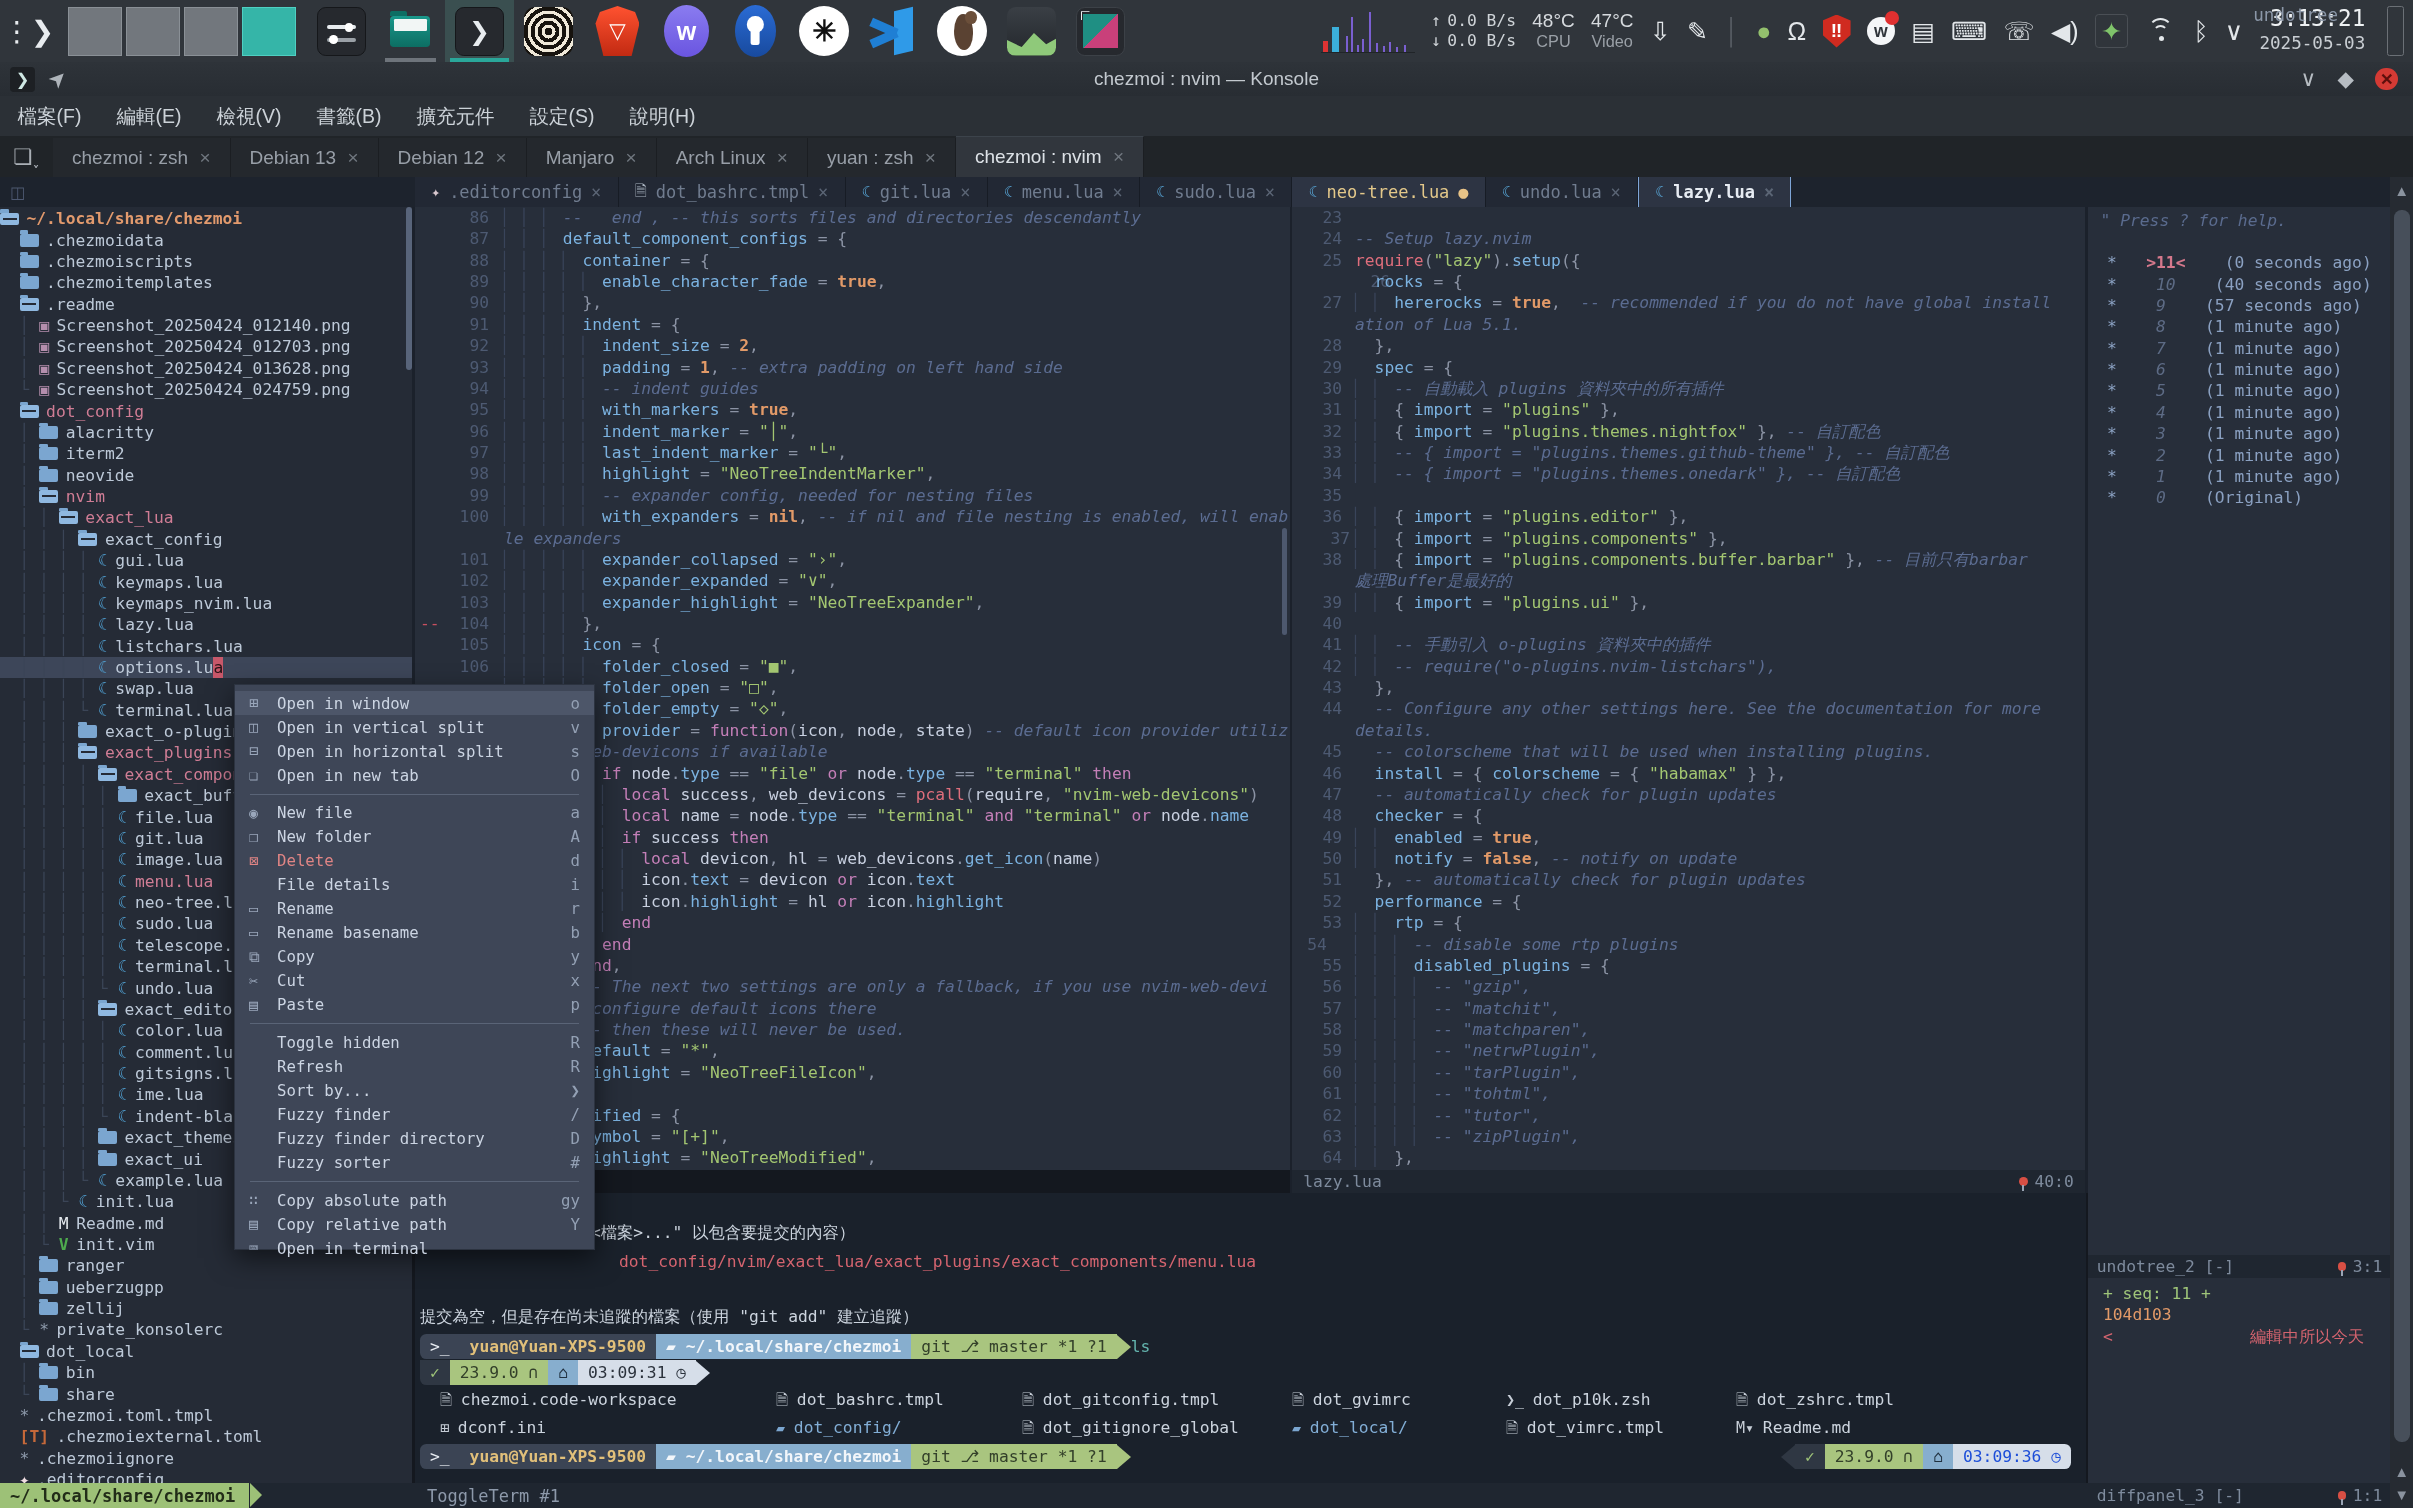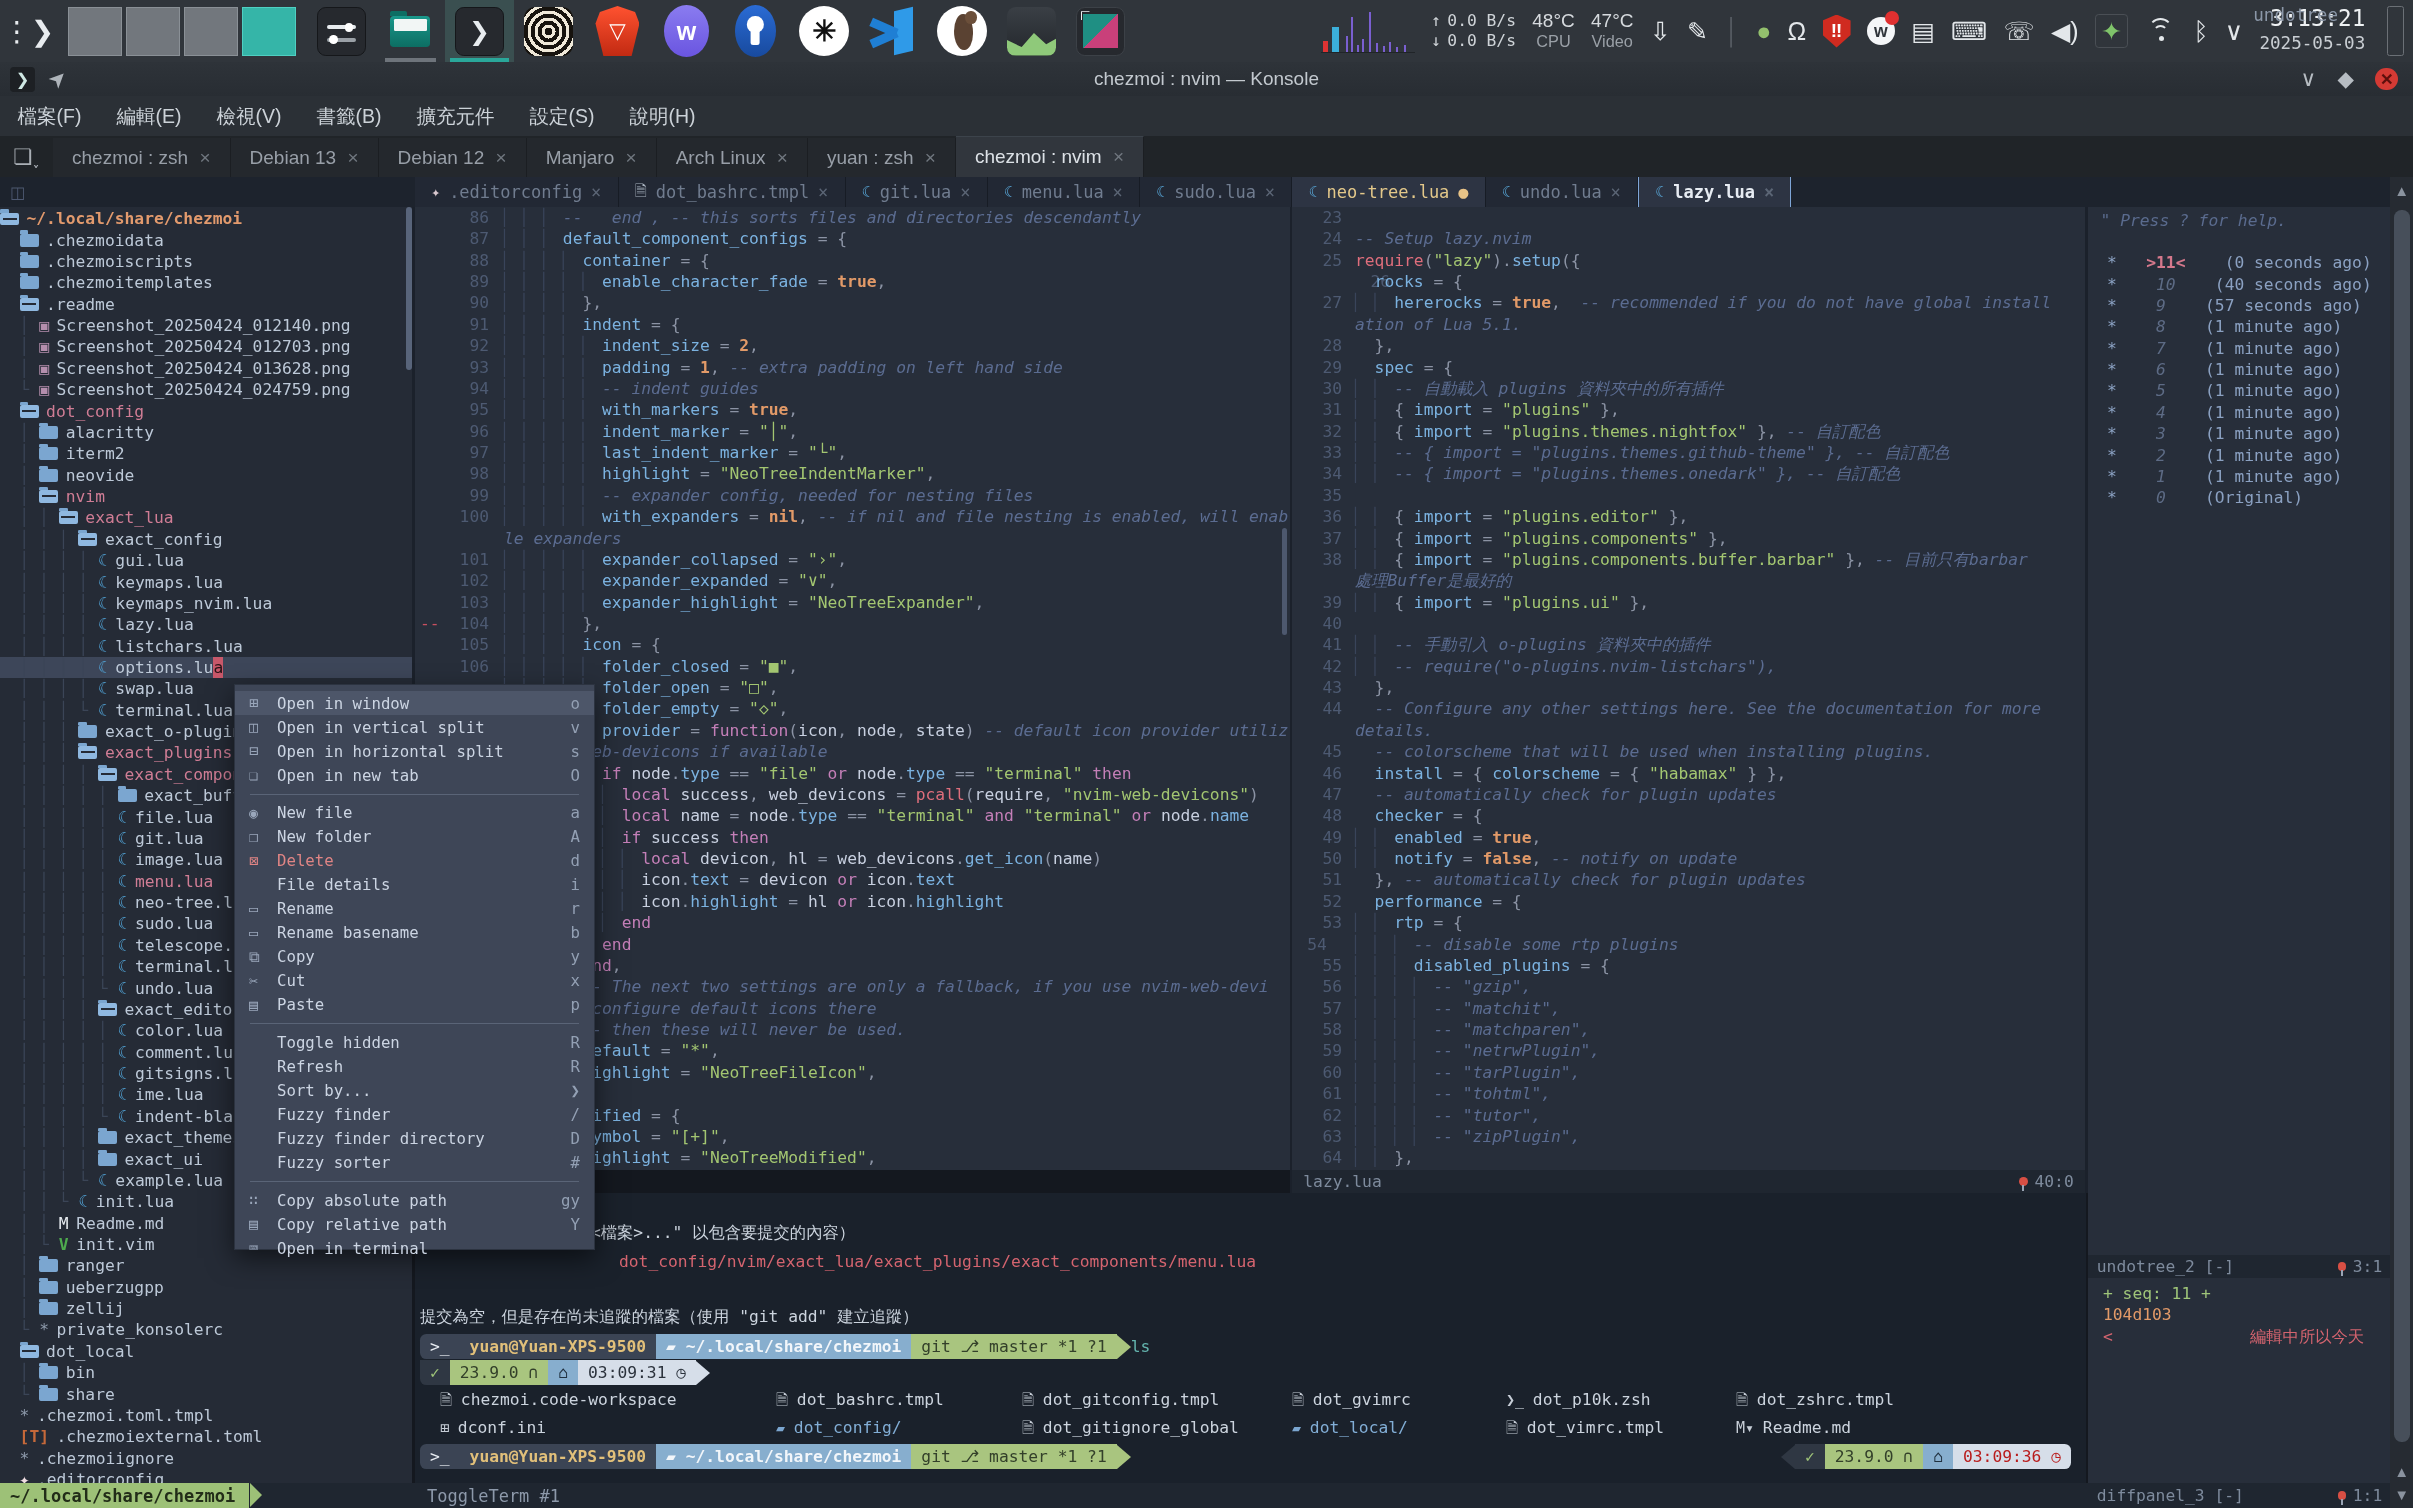--- a/index.html
+++ b/index.html
@@ -575,21 +575,21 @@
       <div class="gut" style="left: 0px; width: 50px; top: 214px;">32</div>
       <div class="crow" style="left: 63px; top: 214px;"><span class="tk-g">▏ ▏ </span><span class="tk-o">{ </span><span class="tk-i">import</span><span class="tk-o"> = </span><span class="tk-s">"plugins.themes.nightfox"</span><span class="tk-o"> }, </span><span class="tk-c">-- 自訂配色</span></div>
       <div class="gut" style="left: 0px; width: 50px; top: 235px;">33</div>
       <div class="crow" style="left: 63px; top: 235px;"><span class="tk-g">▏ ▏ </span><span class="tk-c">-- { import = "plugins.themes.github-theme" }, -- 自訂配色</span></div>
       <div class="gut" style="left: 0px; width: 50px; top: 256px;">34</div>
       <div class="crow" style="left: 63px; top: 256px;"><span class="tk-g">▏ ▏ </span><span class="tk-c">-- { import = "plugins.themes.onedark" }, -- 自訂配色</span></div>
       <div class="gut" style="left: 0px; width: 50px; top: 278px;">35</div>
       <div class="crow" style="left: 63px; top: 278px;"></div>
       <div class="gut" style="left: 0px; width: 50px; top: 299px;">36</div>
       <div class="crow" style="left: 63px; top: 299px;"><span class="tk-g">▏ ▏ </span><span class="tk-o">{ </span><span class="tk-i">import</span><span class="tk-o"> = </span><span class="tk-s">"plugins.editor"</span><span class="tk-o"> },</span></div>
-      <div class="gut" style="left: 0px; width: 50px; top: 321px; padding-left: 26px;">37</div>
+      <div class="gut" style="left: 8px; width: 50px; top: 321px; padding-left: 26px;">37</div>
       <div class="crow" style="left: 63px; top: 321px;"><span class="tk-g">▏ ▏ </span><span class="tk-o">{ </span><span class="tk-i">import</span><span class="tk-o"> = </span><span class="tk-s">"pl​ugins.components"</span><span class="tk-o"> },</span></div>
       <div class="gut" style="left: 0px; width: 50px; top: 342px;">38</div>
       <div class="crow" style="left: 63px; top: 342px;"><span class="tk-g">▏ ▏ </span><span class="tk-o">{ </span><span class="tk-i">import</span><span class="tk-o"> = </span><span class="tk-s">"plugins.components.buffer.barbar"</span><span class="tk-o"> }, </span><span class="tk-c">-- 目前只有barbar</span></div>
       <div class="gut" style="left: 0px; width: 50px; top: 363px;"></div>
       <div class="crow" style="left: 63px; top: 363px;"><span class="tk-c">處理Buffer是最好的</span></div>
       <div class="gut" style="left: 0px; width: 50px; top: 385px;">39</div>
       <div class="crow" style="left: 63px; top: 385px;"><span class="tk-g">▏ ▏ </span><span class="tk-o">{ </span><span class="tk-i">import</span><span class="tk-o"> = </span><span class="tk-s">"plugins.ui"</span><span class="tk-o"> },</span></div>
       <div class="gut" style="left: 0px; width: 50px; top: 406px;">40</div>
       <div class="crow" style="left: 63px; top: 406px;"></div>
       <div class="gut" style="left: 0px; width: 50px; top: 427px;">41</div>
@@ -719,21 +719,21 @@
         <span class="pseg" style="background: rgb(135, 174, 206); color: rgb(242, 246, 250); font-weight: bold; margin-left: -14px;"> ▰ ~/.local/share/chezmoi </span>
         <span class="parrow" style="border-left: 14px solid rgb(135, 174, 206);"></span>
         <span class="pseg" style="background: rgb(169, 197, 127); color: rgb(51, 64, 42); margin-left: -14px;"> git ⎇ master *1 ?1 </span>
         <span class="parrow" style="border-left: 14px solid rgb(169, 197, 127);"></span>
       </div>
       <div style="position: absolute; right: 15px; top: 251px; display: flex; align-items: center;">
         <span class="parrow" style="border-right: 14px solid rgb(47, 55, 67);"></span>
         <span class="pseg" style="background: rgb(47, 55, 67); color: rgb(159, 197, 121);"> ✓ </span>
         <span class="pseg" style="background: rgb(169, 197, 127); color: rgb(51, 64, 42);"> 23.9.0 ∩ </span>
         <span class="pseg" style="background: rgb(135, 174, 206); color: rgb(32, 48, 63);"> ⌂ </span>
-        <span class="pseg" style="background: rgb(214, 222, 233); color: #b91c1c; border-radius: 0px 6.3px 6.3px 0px;"> 03:09:36 ◷ </span>
+        <span class="pseg" style="background: rgb(214, 222, 233); color: #1d4ed8; border-radius: 0px 6.3px 6.3px 0px;"> 03:09:36 ◷ </span>
       </div>
     </div>
 
   <div id="bottombar">
     <div class="greenlens">~/.local/share/chezmoi</div>
     <div class="toggleterm">ToggleTerm #1</div>
     <div class="diffstatus">
       <span>diffpanel_3 [-]</span>
       <span style="margin-left:auto;display:inline-flex;align-items:center;">
           <span class="pin"></span>

